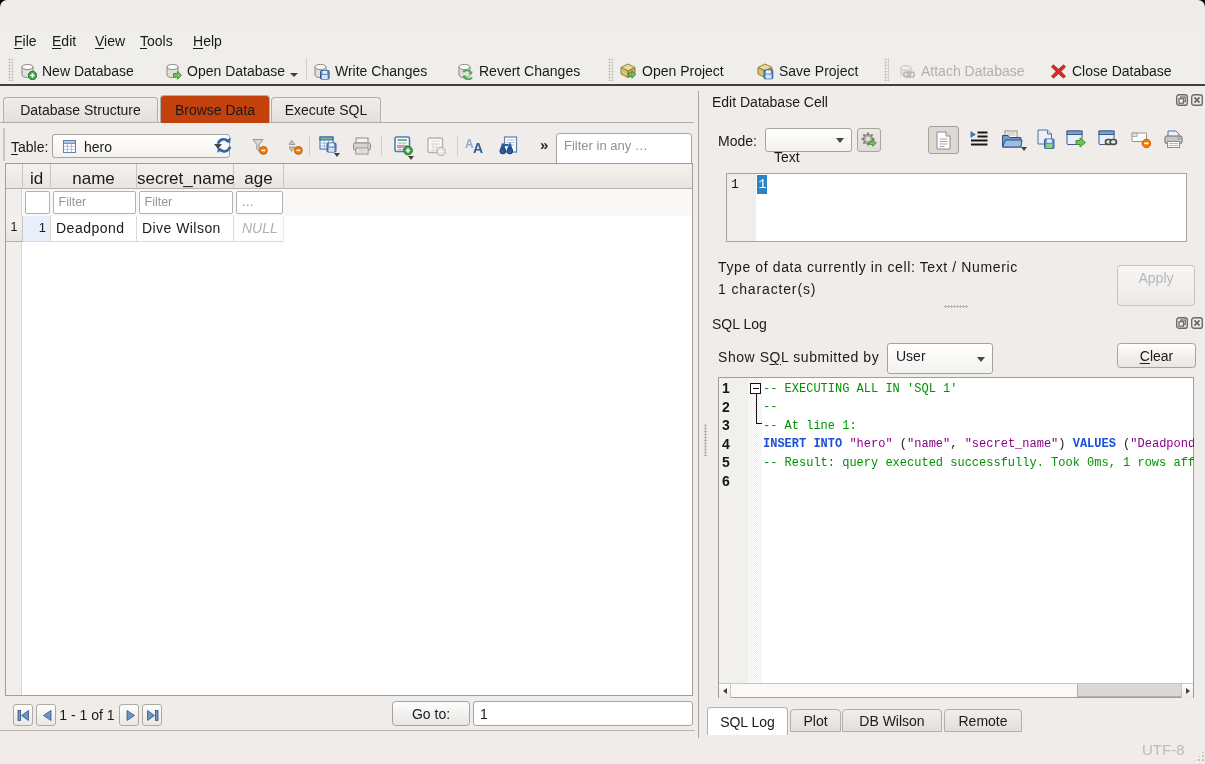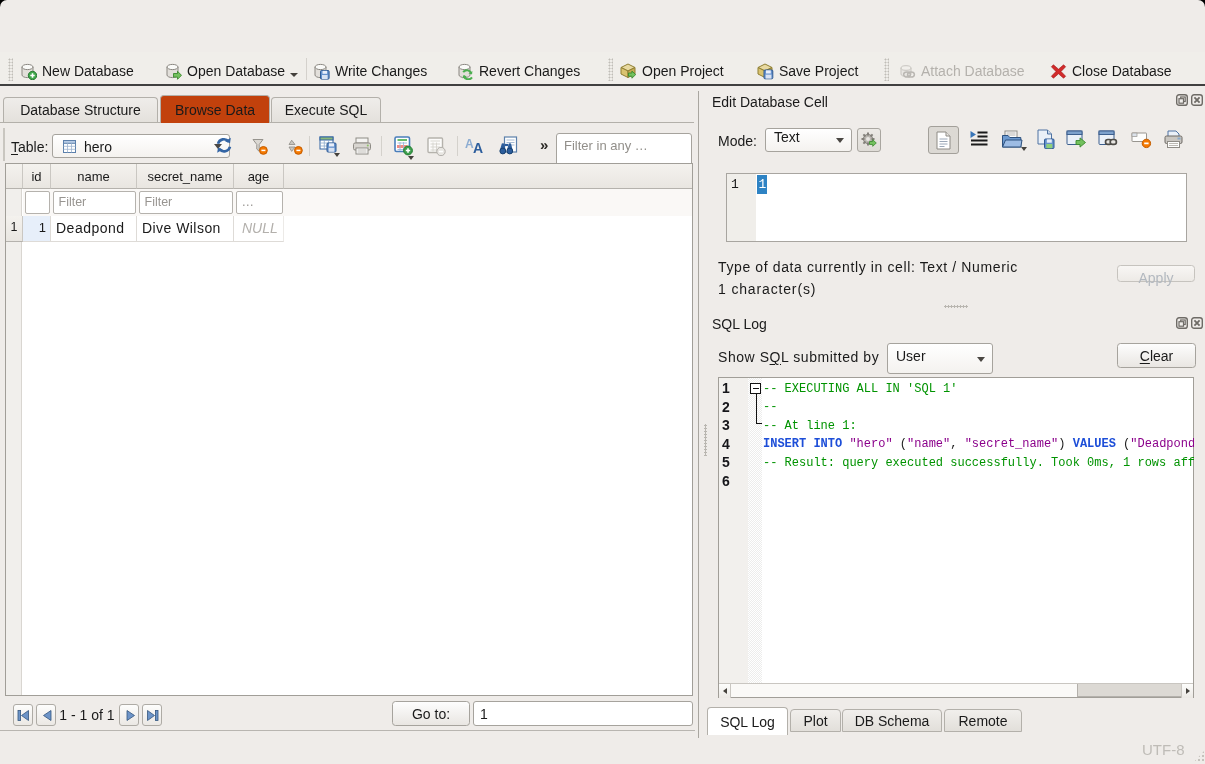--- a/index.html
+++ b/index.html
@@ -43,21 +43,21 @@
 
 
 .combo { position:absolute; background:linear-gradient(#ffffff,#f4f2ef); border:1px solid #a6a39d; border-radius:3px; }
 .combo .arr { position:absolute; right:7px; top:50%; margin-top:-2px; width:0; height:0;
   border-left:4.5px solid transparent; border-right:4.5px solid transparent; border-top:5px solid #4a4743; }
 .input { position:absolute; background:#fff; border:1px solid #a6a39d; border-radius:3px; }
 .ph { color:#928f8a; }
 
 
 #tframe { position:absolute; left:5px; top:163px; width:688px; height:533px; border:1px solid #a19e98; background:#fff; }
-.hcell { position:absolute; top:0; height:25px; background:linear-gradient(#f4f2ee,#e9e6e1); border-right:1px solid #cac7c2; border-bottom:1px solid #b5b2ad; text-align:center; padding-top:5px; font-size:13px; }
+.hcell { position:absolute; top:0; height:25px; background:linear-gradient(#f4f2ee,#e9e6e1); border-right:1px solid #cac7c2; border-bottom:1px solid #b5b2ad; text-align:center; padding-top:5px; font-size:17px; }
 .fcell { position:absolute; top:25px; height:27px; background:#faf8f6; }
 .fbox { position:absolute; background:#fff; border:1px solid #b5b2ad; border-radius:2px; font-size:12.5px; color:#989591; padding:3px 0 0 5px; }
 .dcell { position:absolute; top:52px; height:26px; background:#fff; border-right:1px solid #dedbd7; border-bottom:1px solid #dedbd7; padding-top:4px; }
 
 
 .navbtn { position:absolute; top:704px; width:20px; height:22px; background:linear-gradient(#fdfdfc,#ebe8e4); border:1px solid #aeaba5; border-radius:3px; }
 .btn { position:absolute; background:linear-gradient(#fdfdfd,#e9e6e2); border:1px solid #a6a39d; border-radius:3.5px; text-align:center; }
 
 
 #rdivider { position:absolute; left:698px; top:91px; width:1px; height:647px; background:#a9a6a0; }
@@ -70,20 +70,27 @@
 .str { color:#8b008b; }
 .cmt { color:#009300; }
 
 
 .btab { position:absolute; border:1px solid #b3b0aa; border-radius:4px 4px 0 0;
   background:linear-gradient(#f1efec, #e2dfda); text-align:center; padding-top:3px; height:23px; font-size:14px; }
 .btab.active { background:#fff; border-bottom:none; height:28px; padding-top:6px; }
 </style></head>
 <body>
 <div id="win">
+  <div id="menubar">
+    <span style="left:14px"><u>F</u>ile</span>
+    <span style="left:52px"><u>E</u>dit</span>
+    <span style="left:95px"><u>V</u>iew</span>
+    <span style="left:140px"><u>T</u>ools</span>
+    <span style="left:193px"><u>H</u>elp</span>
+  </div>
   <div id="toolbar">
     <div class="grip" style="left:8px"></div>
     <div class="tbitem" style="left:20px">
       <svg width="17" height="17" viewBox="0 0 17 17">
           <path d="M2 4 v8 a5.5 2.6 0 0 0 11 0 v-8" fill="#e2dfda" stroke="#8a8781"></path>
           <ellipse cx="7.5" cy="4" rx="5.5" ry="2.6" fill="#fafaf8" stroke="#8a8781"></ellipse>
           <circle cx="12.5" cy="12.5" r="4.2" fill="#40a84c" stroke="#2c7a36"></circle>
           <path d="M12.5 10.3 v4.4 M10.3 12.5 h4.4" stroke="#fff" stroke-width="1.6"></path>
         </svg>
       <span>New Database</span>
@@ -301,21 +308,21 @@
         <rect x="4.7" y="3" width="4.5" height="4.5" fill="none" stroke="#6e6b66" stroke-width="1.2"></rect>
         <rect x="3" y="4.7" width="4.5" height="4.5" fill="#f0eeeb" stroke="#6e6b66" stroke-width="1.2"></rect>
       </svg>
     <svg class="abs" style="left:1190.5px;top:94px" width="12" height="12" viewBox="0 0 12 12">
         <rect x="0.7" y="0.7" width="10.6" height="10.6" rx="2.4" fill="none" stroke="#6e6b66" stroke-width="1.4"></rect>
         <path d="M3.4 3.4 L8.6 8.6 M8.6 3.4 L3.4 8.6" stroke="#6e6b66" stroke-width="1.8"></path>
       </svg>
 
     <div class="abs" style="left:718px;top:133px">Mode:</div>
     <div class="combo" style="left:765px;top:128px;width:87px;height:24px">
-        <span class="abs" style="left:8px;top:0">Text</span>
+        <span class="abs" style="left:8px;top:20px">Text</span>
         <span class="arr"></span>
       </div>
     <div class="abs" style="left:857px;top:128px;width:24px;height:24px;background:linear-gradient(#eceae6,#dfdcd7);border:1px solid #a9a6a0;border-radius:3px">
       <svg style="position:absolute;left:2px;top:2px" width="18" height="18" viewBox="0 0 18 18">
           <circle cx="8" cy="8" r="4.6" fill="#b9b6b0" stroke="#83807a"></circle>
           <g stroke="#83807a" stroke-width="2">
             <path d="M8 1.5 v3 M8 11.5 v3 M1.5 8 h3 M11.5 8 h3 M3.4 3.4 l2.1 2.1 M10.5 10.5 l2.1 2.1 M12.6 3.4 l-2.1 2.1 M5.5 10.5 l-2.1 2.1"></path>
           </g>
           <circle cx="8" cy="8" r="2" fill="#e8e6e2"></circle>
           <path d="M9.5 10.5 h3.2 v-1.8 l3.6 3.3 -3.6 3.3 v-1.8 h-3.2 z" fill="#73c15e" stroke="#3b8a2e" stroke-width="0.8"></path>
@@ -377,21 +384,21 @@
 
     <div class="abs" style="left:726px;top:173px;width:461px;height:69px;border:1px solid #a8a5a0;background:#fff">
       <div class="abs" style="left:0;top:0;width:29px;height:67px;background:#f0eeea"></div>
       <div class="abs mono" style="left:4px;top:3px;font-size:13px">1</div>
       <div class="abs" style="left:30px;top:1px;width:9.5px;height:19px;background:#2e83c4"></div>
       <div class="abs mono" style="left:31.5px;top:3px;font-size:13px;color:#fff">1</div>
     </div>
 
     <div class="abs" style="left:718px;top:259px;font-size:14px;letter-spacing:0.62px">Type of data currently in cell: Text / Numeric</div>
     <div class="abs" style="left:718px;top:281px;font-size:14px;letter-spacing:0.85px">1 character(s)</div>
-    <div class="btn" style="left:1117px;top:265px;width:78px;height:17px;padding-top:4px;background:linear-gradient(#f8f6f4,#edeae6);border-color:#c6c3be;color:#b2b8bf">Apply</div>
+    <div class="btn" style="left:1117px;top:265px;width:78px;height:41px;padding-top:4px;background:linear-gradient(#f8f6f4,#edeae6);border-color:#c6c3be;color:#b2b8bf">Apply</div>
 
     <div class="abs" style="left:944px;top:305px;width:24px;height:3px;background-image:radial-gradient(circle,#b9b6b0 1px,transparent 1.2px);background-size:3px 3px"></div>
 
     <div class="abs" style="left:712px;top:316px;font-size:14px">SQL Log</div>
     <svg class="abs" style="left:1176px;top:317px" width="12" height="12" viewBox="0 0 12 12">
         <rect x="0.7" y="0.7" width="10.6" height="10.6" rx="2.4" fill="none" stroke="#6e6b66" stroke-width="1.4"></rect>
         <rect x="4.7" y="3" width="4.5" height="4.5" fill="none" stroke="#6e6b66" stroke-width="1.2"></rect>
         <rect x="3" y="4.7" width="4.5" height="4.5" fill="#f0eeeb" stroke="#6e6b66" stroke-width="1.2"></rect>
       </svg>
     <svg class="abs" style="left:1190.5px;top:317px" width="12" height="12" viewBox="0 0 12 12">
@@ -428,21 +435,21 @@
       <div class="abs" style="left:0;top:305px;width:474px;height:14px;background:#faf9f7;border-top:1px solid #c9c6c1">
         <div class="abs" style="left:0;top:0;width:12px;height:14px;background:linear-gradient(#fdfdfc,#ebe8e4);border-right:1px solid #c9c6c1"></div>
         <div class="abs" style="left:3.5px;top:4px;width:0;height:0;border-top:3.5px solid transparent;border-bottom:3.5px solid transparent;border-right:4.5px solid #44413c"></div>
         <div class="abs" style="left:358px;top:0;width:106px;height:13px;background:#dcd9d4;border:1px solid #b3b0ab;border-top:none"></div>
         <div class="abs" style="left:462px;top:0;width:12px;height:14px;background:linear-gradient(#fdfdfc,#ebe8e4);border-left:1px solid #c9c6c1"></div>
         <div class="abs" style="left:466.5px;top:4px;width:0;height:0;border-top:3.5px solid transparent;border-bottom:3.5px solid transparent;border-left:4.5px solid #44413c"></div>
       </div>
     </div>
 
     <div class="btab" style="left:790px;top:709px;width:51px">Plot</div>
-    <div class="btab" style="left:842px;top:709px;width:100px">DB Schema</div>
+    <div class="btab" style="left:842px;top:709px;width:100px">DB Wilson</div>
     <div class="btab" style="left:944px;top:709px;width:78px">Remote</div>
     <div class="btab active" style="left:707px;top:707px;width:81px">SQL Log</div>
   </div>
 
   <div id="statusbar">
     <div class="abs" style="left:1142px;top:741px;color:#bfbcb7;font-size:15px">UTF-8</div>
     <div class="abs" style="left:1193px;top:750px;width:12px;height:13px;background-image:radial-gradient(circle,#c5c2bc 1px,transparent 1.2px);background-size:4px 4px;clip-path:polygon(100% 0, 100% 100%, 0 100%)"></div>
   </div>
 </div>
 

